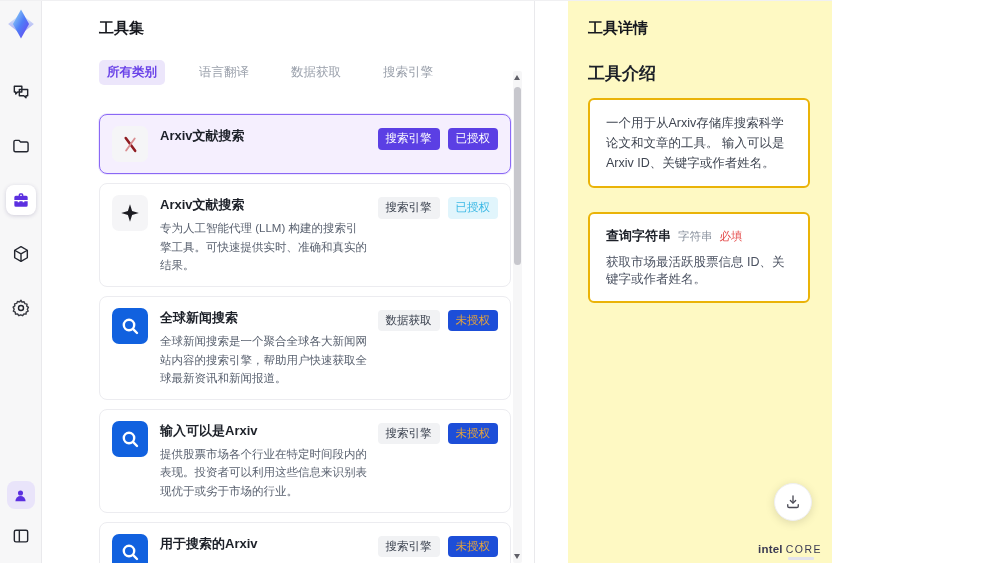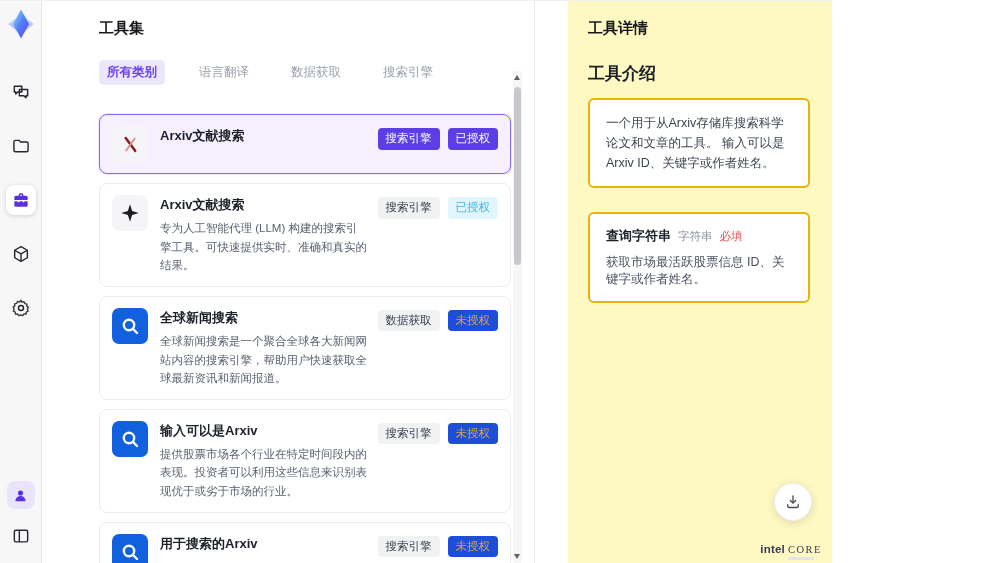--- a/index.html
+++ b/index.html
@@ -91,21 +91,21 @@
     position:absolute; right:20px; bottom:42px; width:38px; height:38px; border-radius:50%;
     background:#fff; border:1px solid #efeff2; box-shadow:0 2px 10px rgba(0,0,0,.13);
     display:flex; align-items:center; justify-content:center; cursor:pointer;
   }
   .fab svg { width:18px; height:18px; }
   .intel-brand {
     position:absolute; right:10px; bottom:8px; color:#3a3a52;
     font-size:11.5px; letter-spacing:.2px; display:flex; align-items:baseline; gap:3px;
   }
   .intel-word { font-weight:700; }
-  .core-word { font-weight:400; letter-spacing:1.5px; text-transform:uppercase; font-size:10.5px;font-family:Liberation Serif, serif; }
+  .core-word { font-weight:400; letter-spacing:1.5px; text-transform:uppercase; font-size:10.5px; }
   .intel-sub { position:absolute; right:18px; bottom:3px; width:26px; height:3px; background:#e3e3ea; border-radius:1px; }
 </style>
 </head>
 <body>
 
 <div class="app">
 
   <nav class="rail">
     <div class="rail-logo">
       <svg viewBox="0 0 28 28">

